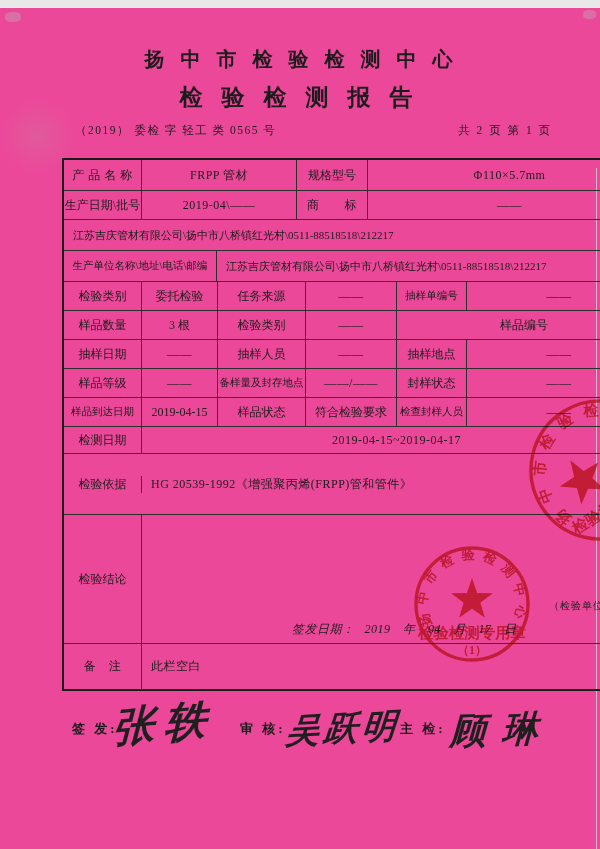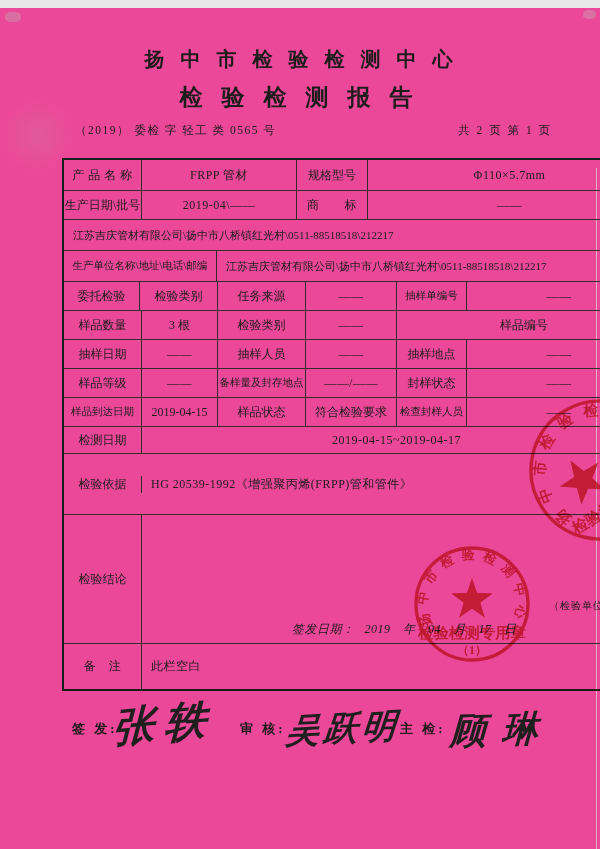--- a/index.html
+++ b/index.html
@@ -90,22 +90,22 @@
     <div class="row h31">
       <div class="c left md">江苏吉庆管材有限公司\扬中市八桥镇红光村\0511-88518518\212217</div>
     </div>
 
     <div class="row h31">
       <div class="c w153 sm">生产单位名称\地址\电话\邮编</div>
       <div class="c left md">江苏吉庆管材有限公司\扬中市八桥镇红光村\0511-88518518\212217</div>
     </div>
 
     <div class="row h29">
+      <div class="c w78 tight">检验类别</div>
       <div class="c w76 tight">委托检验</div>
-      <div class="c w78 tight">检验类别</div>
       <div class="c w88 tight">任务来源</div>
       <div class="c w91">——</div>
       <div class="c w70 sm">抽样单编号</div>
       <div class="c">——</div>
     </div>
 
     <div class="row h29">
       <div class="c w78 tight">样品数量</div>
       <div class="c w76 tight">3 根</div>
       <div class="c w88 tight">检验类别</div>

